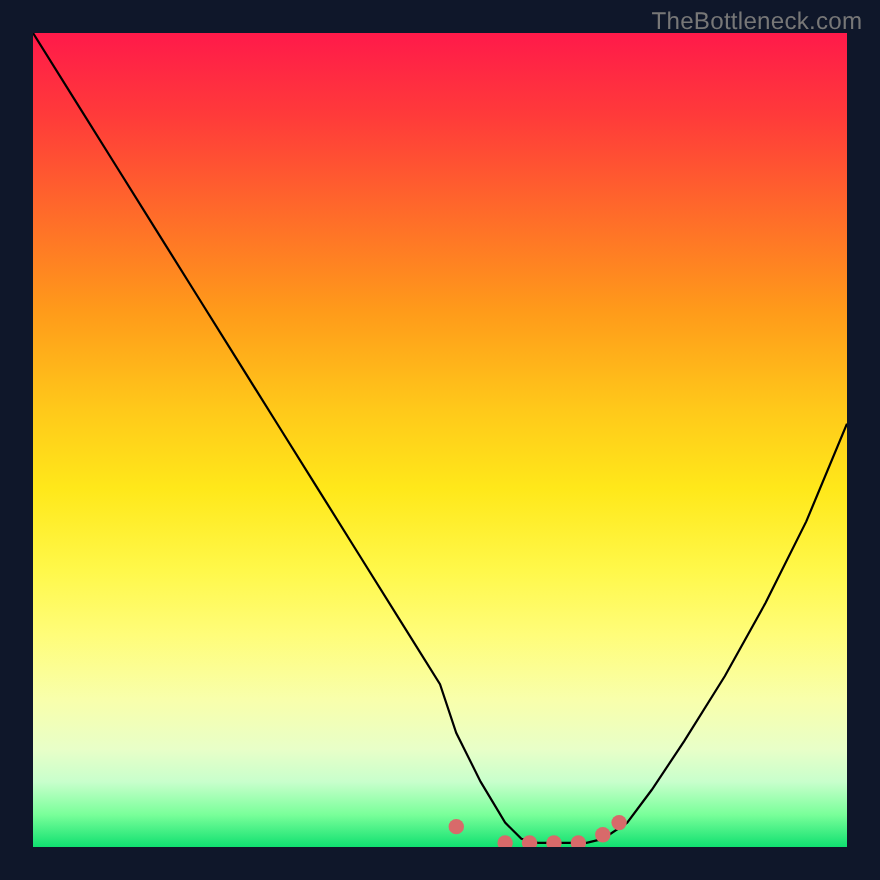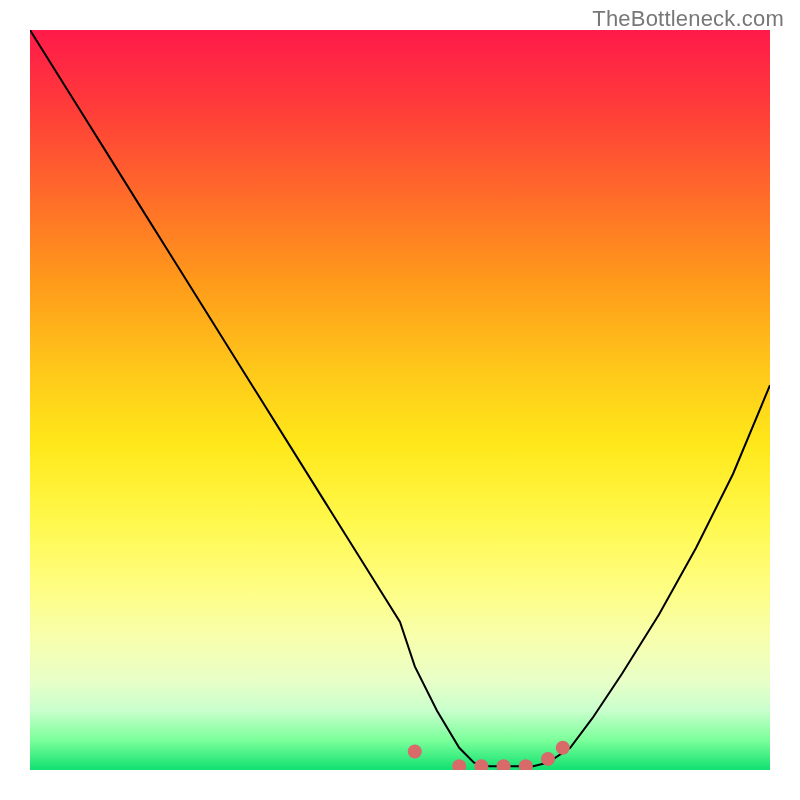--- a/index.html
+++ b/index.html
@@ -8,21 +8,21 @@
     width: 800px;
     height: 800px;
     background: #000;
     overflow: hidden;
     font-family: Arial, Helvetica, sans-serif;
   }
   .stage {
     position: relative;
     width: 800px;
     height: 800px;
-    background: #ffffff;
+    background: #0f172a;
   }
   .plot-area {
     position: absolute;
     left: 30px;
     top: 30px;
     width: 740px;
     height: 740px;
     background: linear-gradient(to bottom,
       #ff1a4a 0%,
       #ff3a3a 10%,

